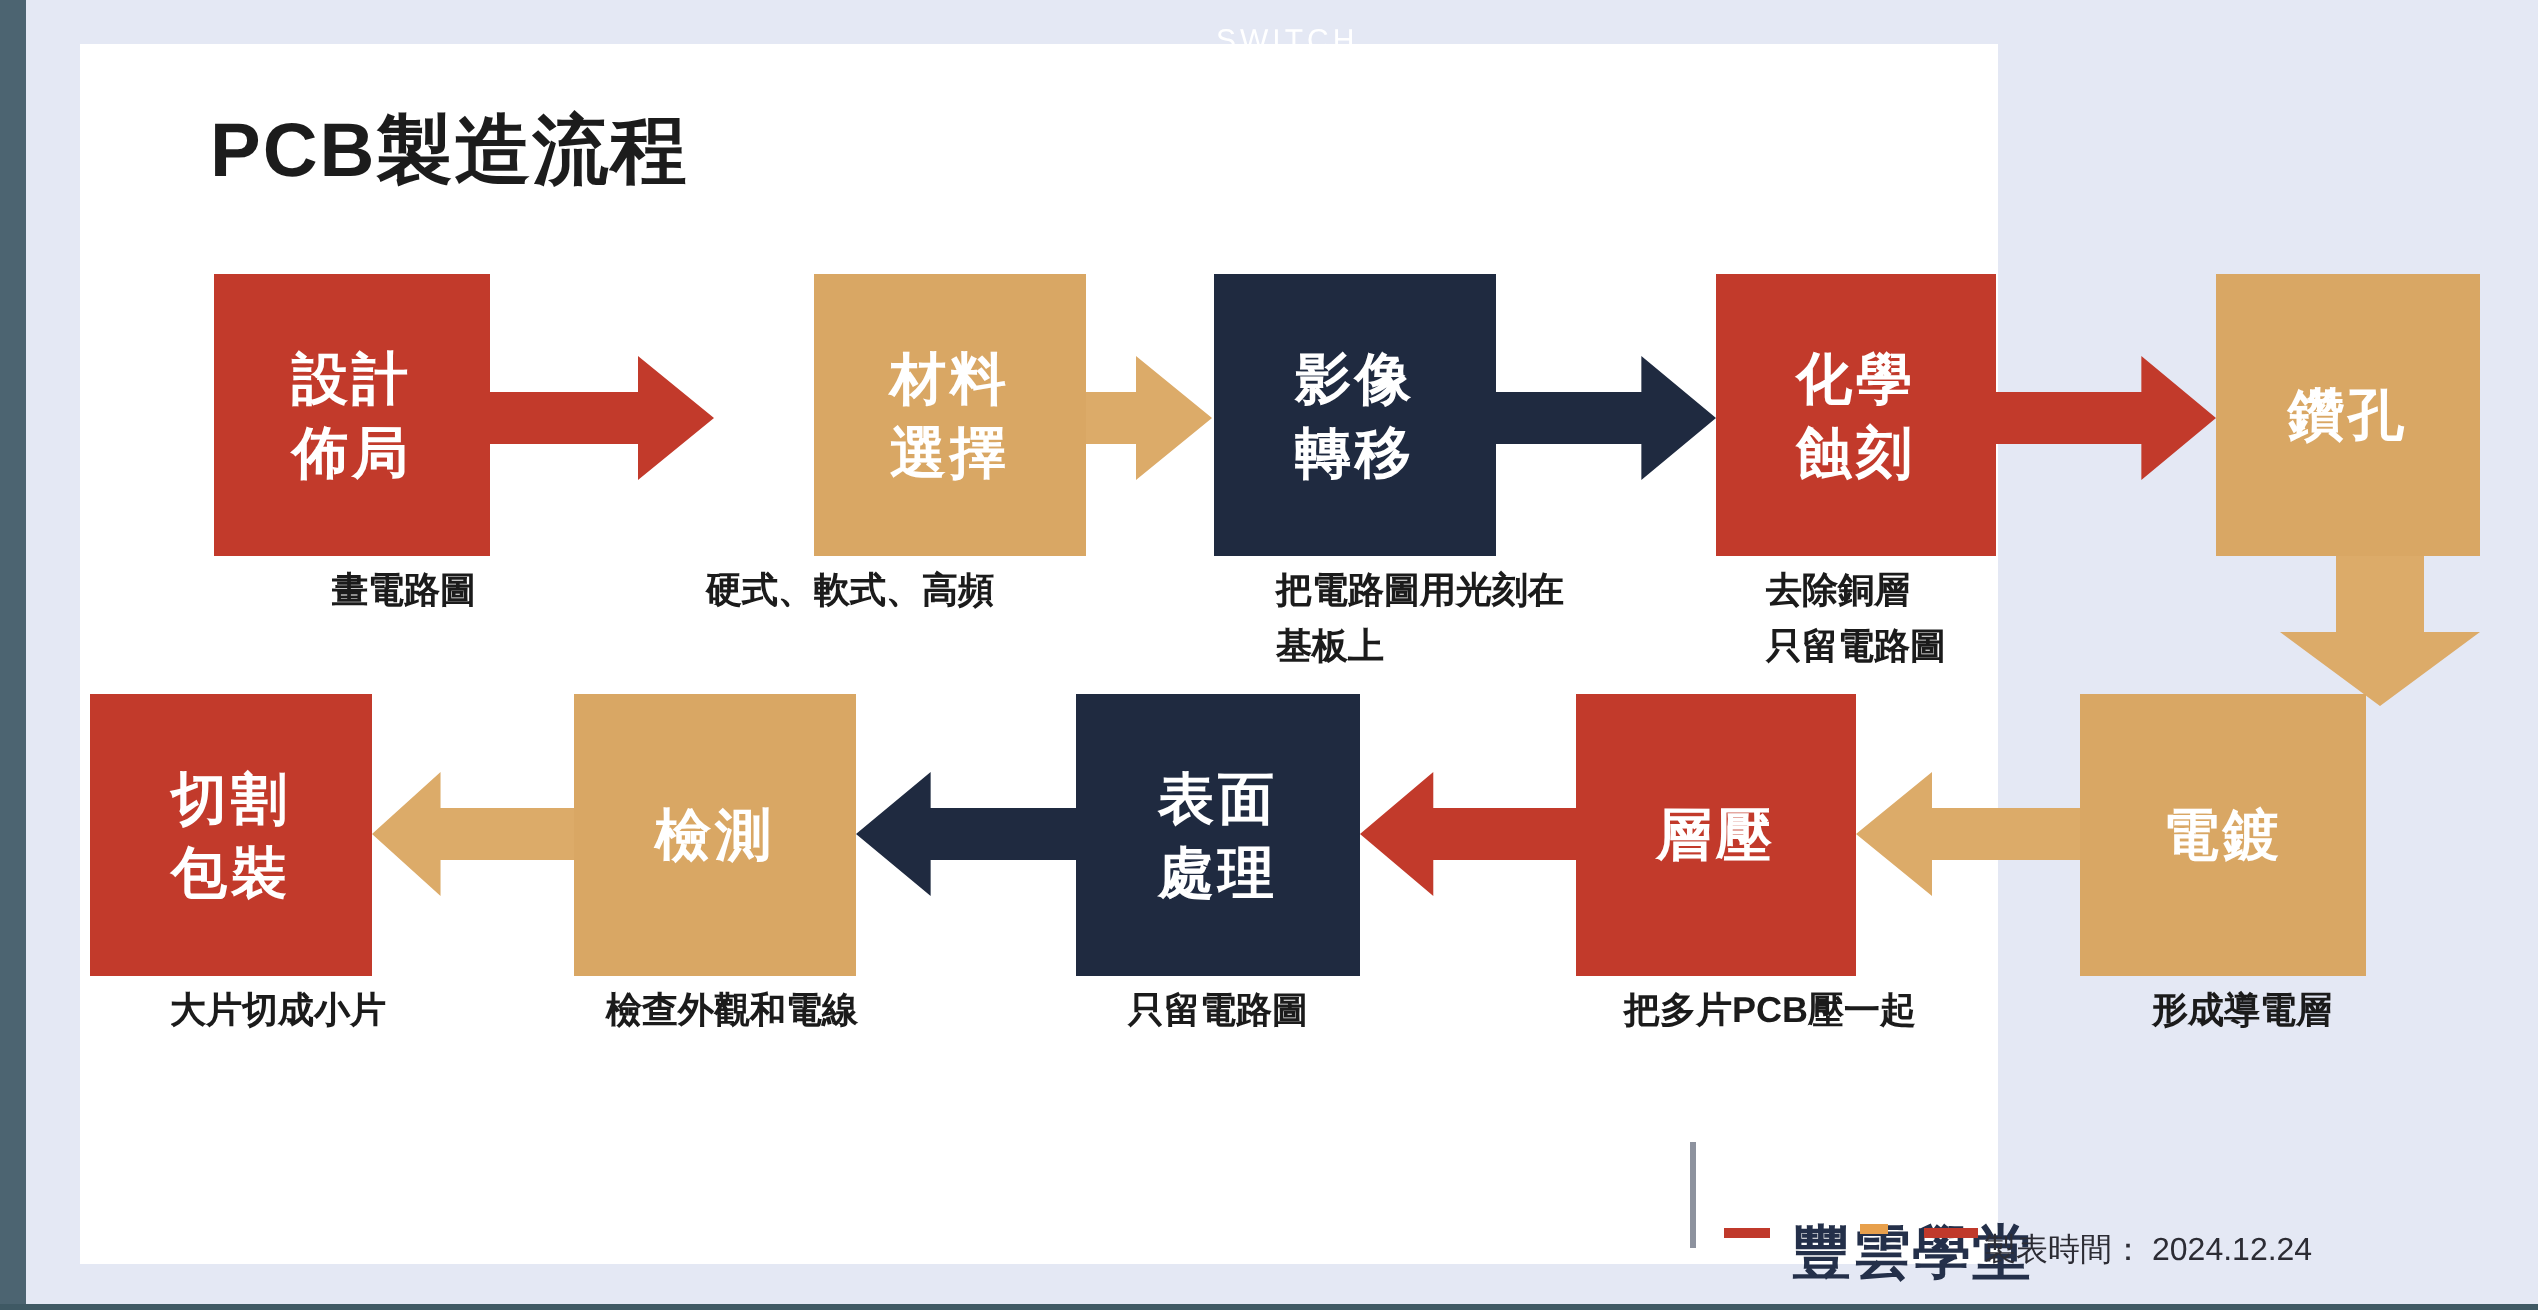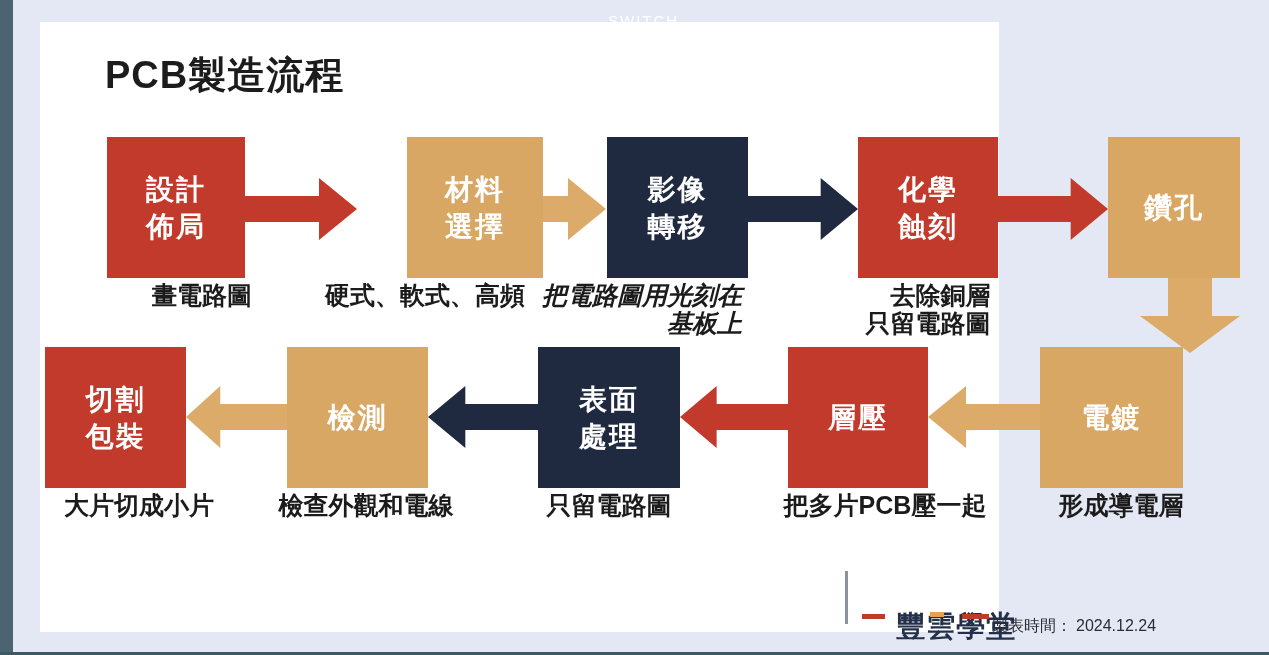--- a/index.html
+++ b/index.html
@@ -43,22 +43,22 @@
   .c-tan  { background: #d9a764; }
   .c-navy { background: #1f2a40; }
   .t-red  { color: #c23a2b; }
   .t-tan  { color: #dcab69; }
   .t-navy { color: #1f2a40; }
   .row1 .box { top: 115px; }
   .row2 .box { top: 325px; }
   .arrow { position: absolute; z-index: 1; }
   .caption {
     position: absolute; transform: translateX(-50%);
-    font-size: 25px; font-weight: 600; color: #1b1b1b;
-    line-height: 28px; text-align: right; white-space: pre;
+    font-size: 18px; font-weight: 600; color: #1b1b1b;
+    line-height: 28px; text-align: left; white-space: pre;
   }
   .cap-row1 { top: 259px; }
   .cap-row2 { top: 469px; }
   .footer-divider {
     position: absolute; left: 805px; top: 549px; width: 3px; height: 53px;
     background: #8d929e;
   }
   .logo {
     position: absolute; left: 820px; top: 552px; width: 134px; height: 48px;
     font-size: 29px; font-weight: 900; color: #24304a; letter-spacing: 1px;
@@ -119,21 +119,21 @@
   <svg class="arrow t-red" style="left:958px;top:154px;" width="110" height="66" viewBox="0 0 112 66" preserveAspectRatio="none">
       <polygon points="0,20 74,20 74,2 112,33 74,64 74,46 0,46" fill="currentColor"></polygon>
     </svg>
 
   <svg class="arrow t-tan" style="left:1100px;top:256px;" width="100" height="75" viewBox="0 0 100 75" preserveAspectRatio="none">
       <polygon points="28,0 72,0 72,38 100,38 50,75 0,38 28,38" fill="currentColor"></polygon>
     </svg>
 
   <div class="caption cap-row1" style="left:162px;">畫電路圖</div>
   <div class="caption cap-row1" style="left:385px;">硬式、軟式、高頻</div>
-  <div class="caption cap-row1" style="left:602px;font-style:italic;">把電路圖用光刻在
+  <div class="caption cap-row1" style="left:670px;">把電路圖用光刻在
 基板上</div>
   <div class="caption cap-row1" style="left:888px;">去除銅層
 只留電路圖</div>
 
   <div class="row2">
     <div class="box c-red" style="left:5px;   width:141px;">
       <div class="box-label">切割
 包裝</div>
     </div>
     <div class="box c-tan" style="left:247px; width:141px;">

